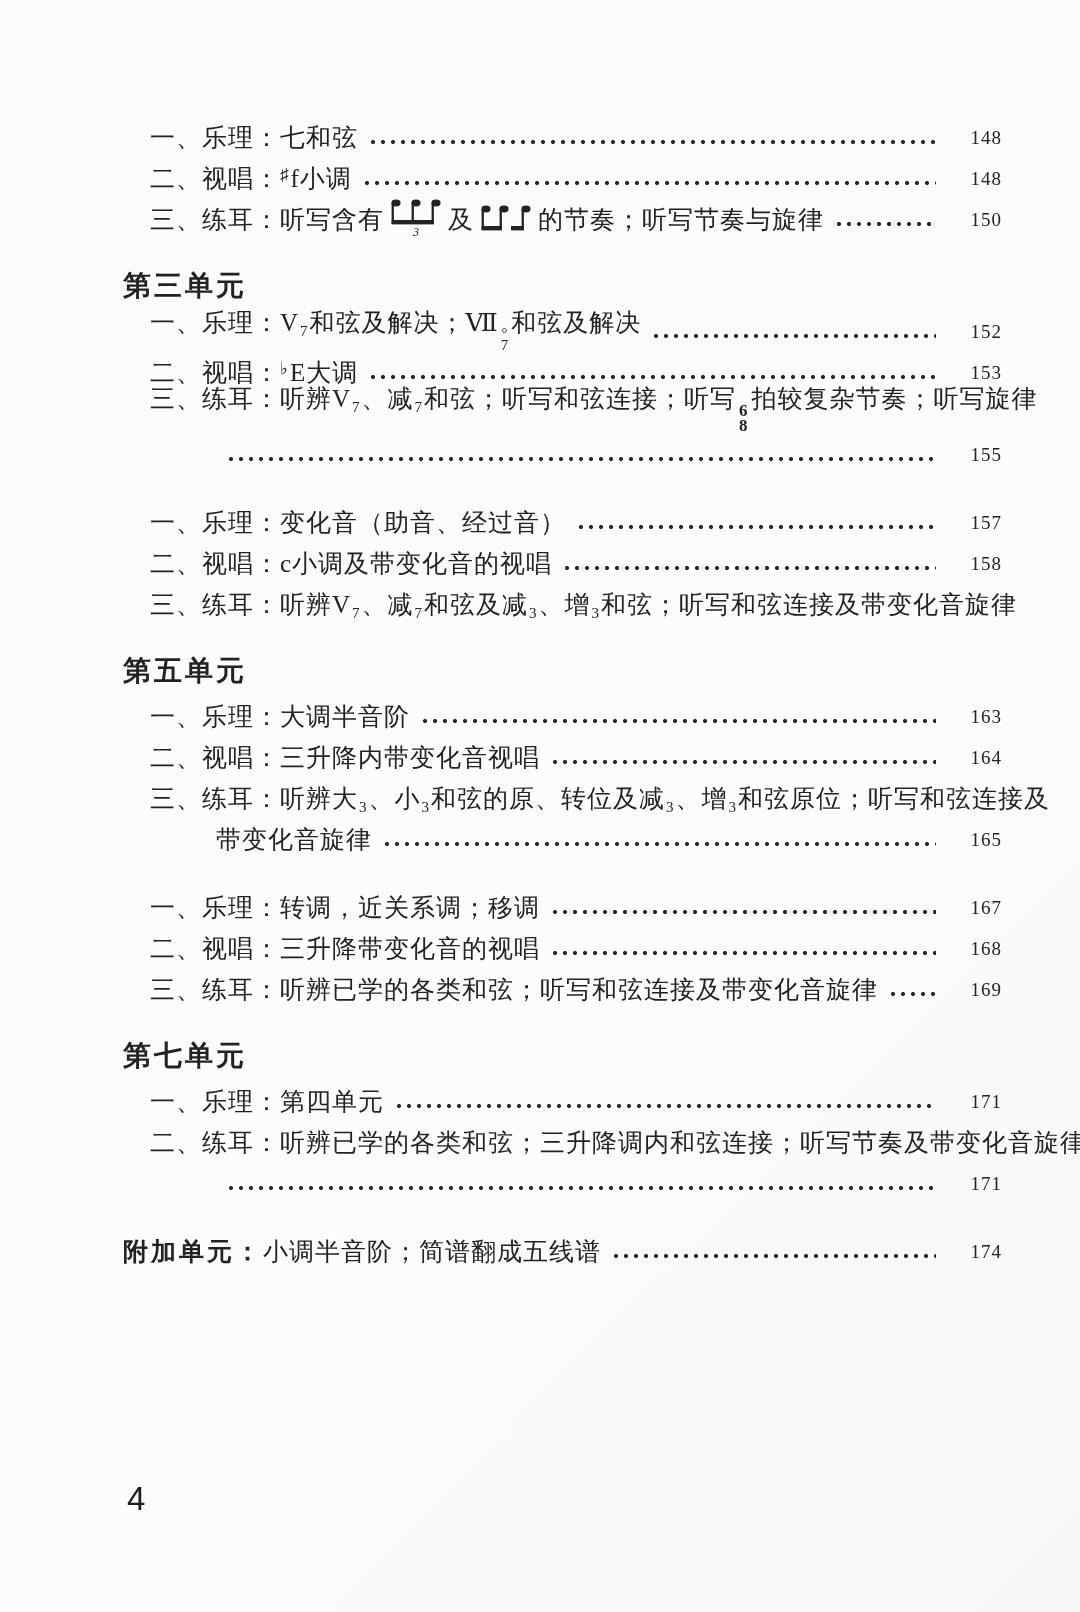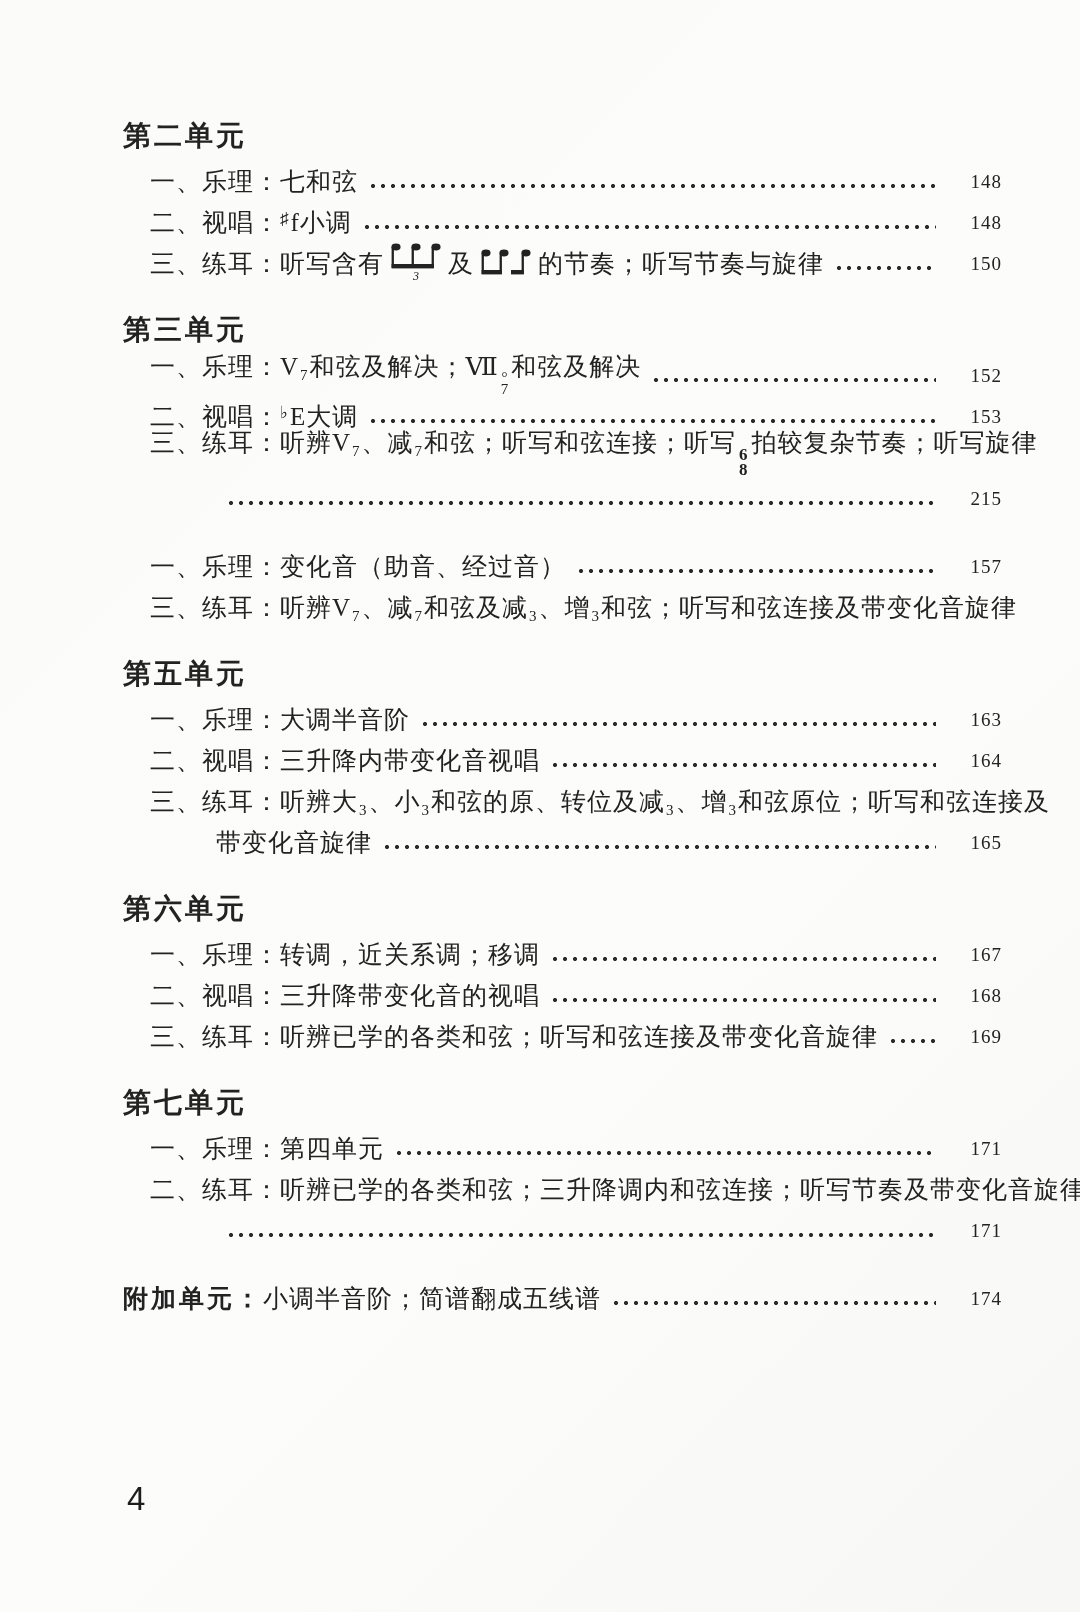--- a/index.html
+++ b/index.html
@@ -94,21 +94,20 @@
     font-family:"Liberation Sans","DejaVu Sans",sans-serif;
     color:#1d1d1d;
   }
 </style>
 </head>
 <body>
 
 <div class="page">
   <div class="content">
       <div class="unit">
-        <div class="unit-title">第二单元</div>
         <div class="items">
           <div>
             <div class="toc-line">
               <span class="line-text">一、乐理：七和弦 </span>
               <span class="leader"></span>
               <span class="page-num">148</span>
             </div>
           </div>
           <div>
             <div class="toc-line">
@@ -171,32 +170,39 @@
           <div>
             <div class="toc-line">
               <span class="line-text">三、练耳：听辨V<sub class="s7">7</sub>、减<sub class="s7">7</sub>和弦；听写和弦连接；听写<span class="frac">
                   <span>6</span>
                   <span>8</span>
                 </span>拍较复杂节奏；听写旋律</span>
             </div>
             <div class="toc-line cont">
               <span class="line-text"></span>
               <span class="leader"></span>
-              <span class="page-num">215</span>
+              <span class="page-num">155</span>
             </div>
           </div>
         </div>
       </div>
       <div class="unit">
         <div class="items">
           <div>
             <div class="toc-line">
               <span class="line-text">一、乐理：变化音（助音、经过音）</span>
               <span class="leader"></span>
               <span class="page-num">157</span>
+            </div>
+          </div>
+          <div>
+            <div class="toc-line">
+              <span class="line-text">二、视唱：c小调及带变化音的视唱 </span>
+              <span class="leader"></span>
+              <span class="page-num">158</span>
             </div>
           </div>
           <div>
             <div class="toc-line">
               <span class="line-text">三、练耳：听辨V<sub class="s7">7</sub>、减<sub class="s7">7</sub>和弦及减<sub class="s7">3</sub>、增<sub class="s7">3</sub>和弦；听写和弦连接及带变化音旋律</span>
             </div>
           </div>
         </div>
       </div>
       <div class="unit">
@@ -222,21 +228,20 @@
             </div>
             <div class="toc-line cont">
               <span class="line-text">带变化音旋律 </span>
               <span class="leader"></span>
               <span class="page-num">165</span>
             </div>
           </div>
         </div>
       </div>
       <div class="unit">
-        <div class="unit-title">第六单元</div>
         <div class="items">
           <div>
             <div class="toc-line">
               <span class="line-text">一、乐理：转调，近关系调；移调 </span>
               <span class="leader"></span>
               <span class="page-num">167</span>
             </div>
           </div>
           <div>
             <div class="toc-line">

